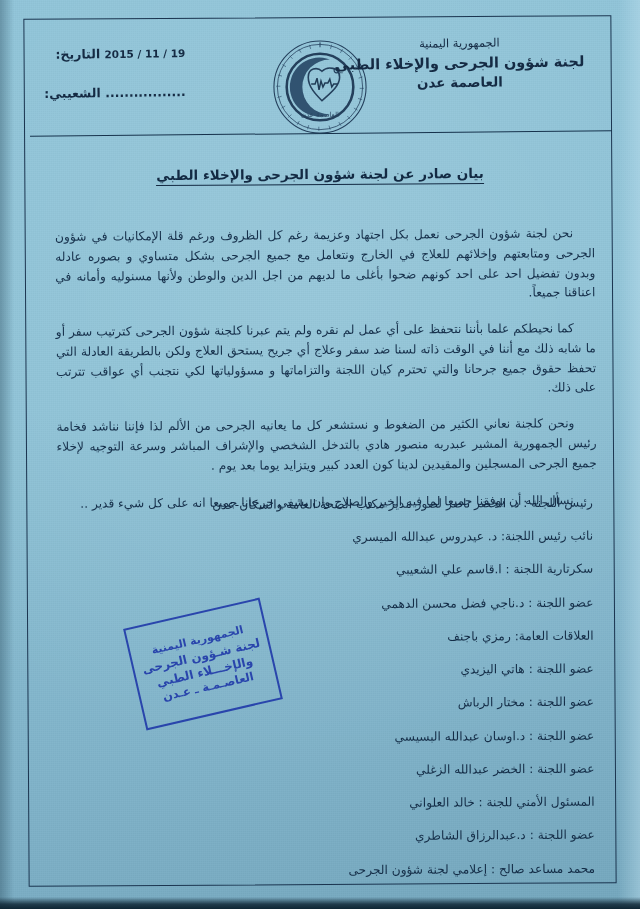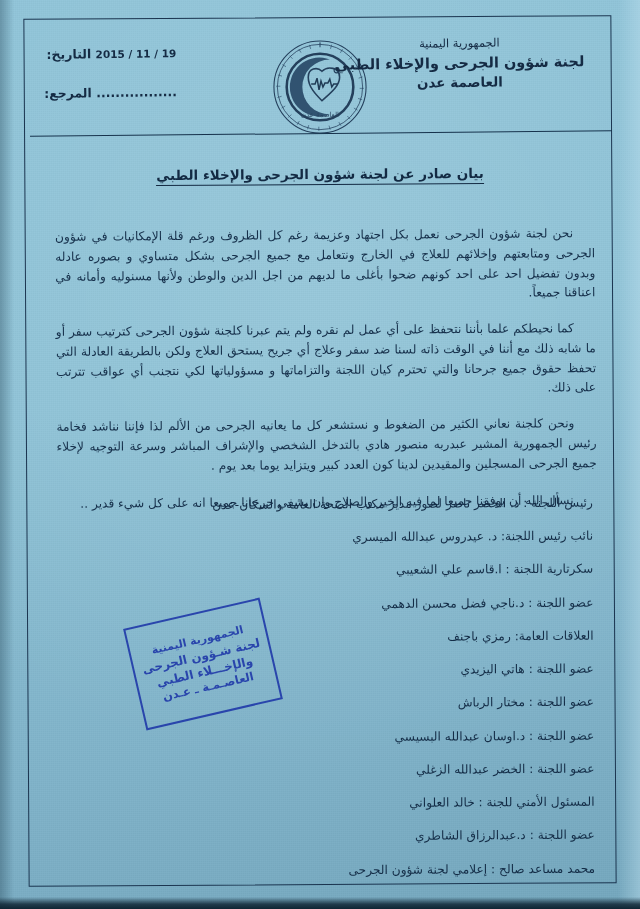--- a/index.html
+++ b/index.html
@@ -243,21 +243,21 @@
 
     <div class="header">
 
       <div class="hdr-left">
         <div class="row">
           <span class="num">19 / 11 / 2015</span>
           <span>التاريخ:</span>
         </div>
         <div class="row">
           <span class="dots">.................</span>
-          <span>المرجع:</span>
+          <span>الشعيبي:</span>
         </div>
       </div>
 
       <div class="emblem">
         <svg viewBox="0 0 100 100" width="98" height="98" aria-hidden="true">
           <g fill="none" stroke="#1a3consectetur"></g>
           <circle cx="50" cy="50" r="47" fill="none" stroke="#1b3552" stroke-width="1.1"></circle>
           <circle cx="50" cy="50" r="43.5" fill="none" stroke="#1b3552" stroke-width="0.8"></circle>
           <circle cx="50" cy="50" r="34" fill="none" stroke="#1b3552" stroke-width="2.6"></circle>
           <g stroke="#1b3552" stroke-width="0.7">

